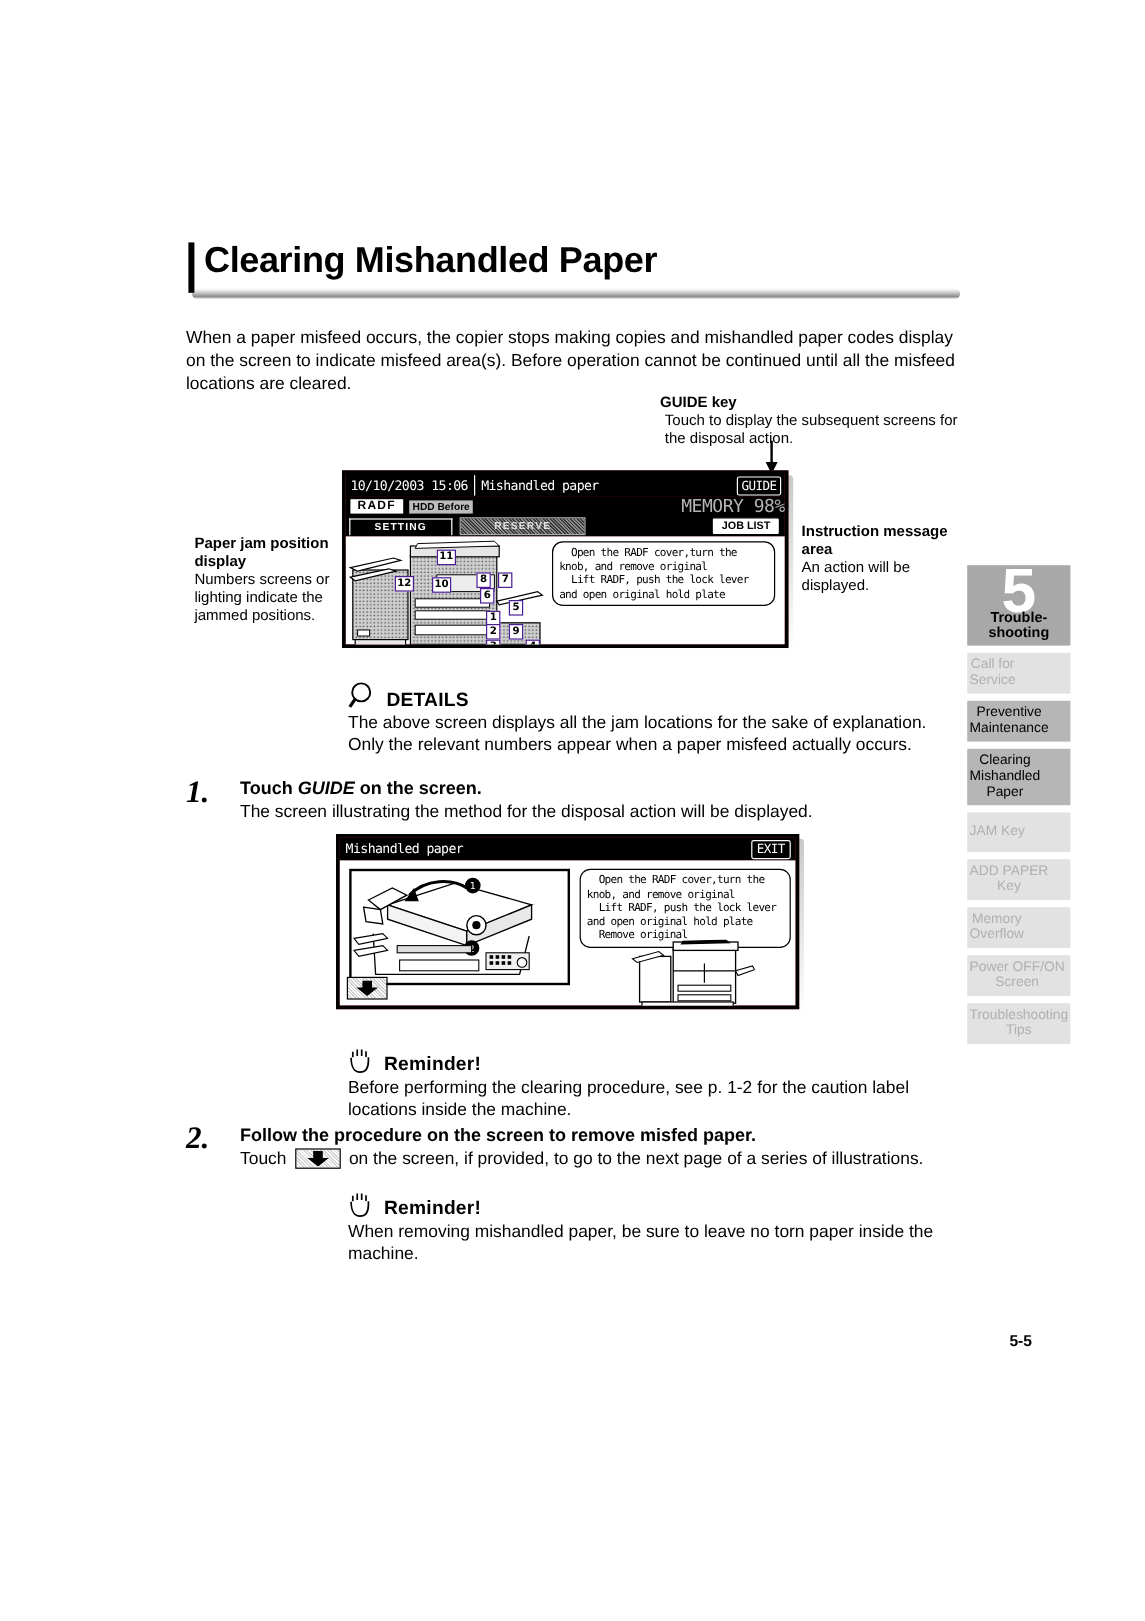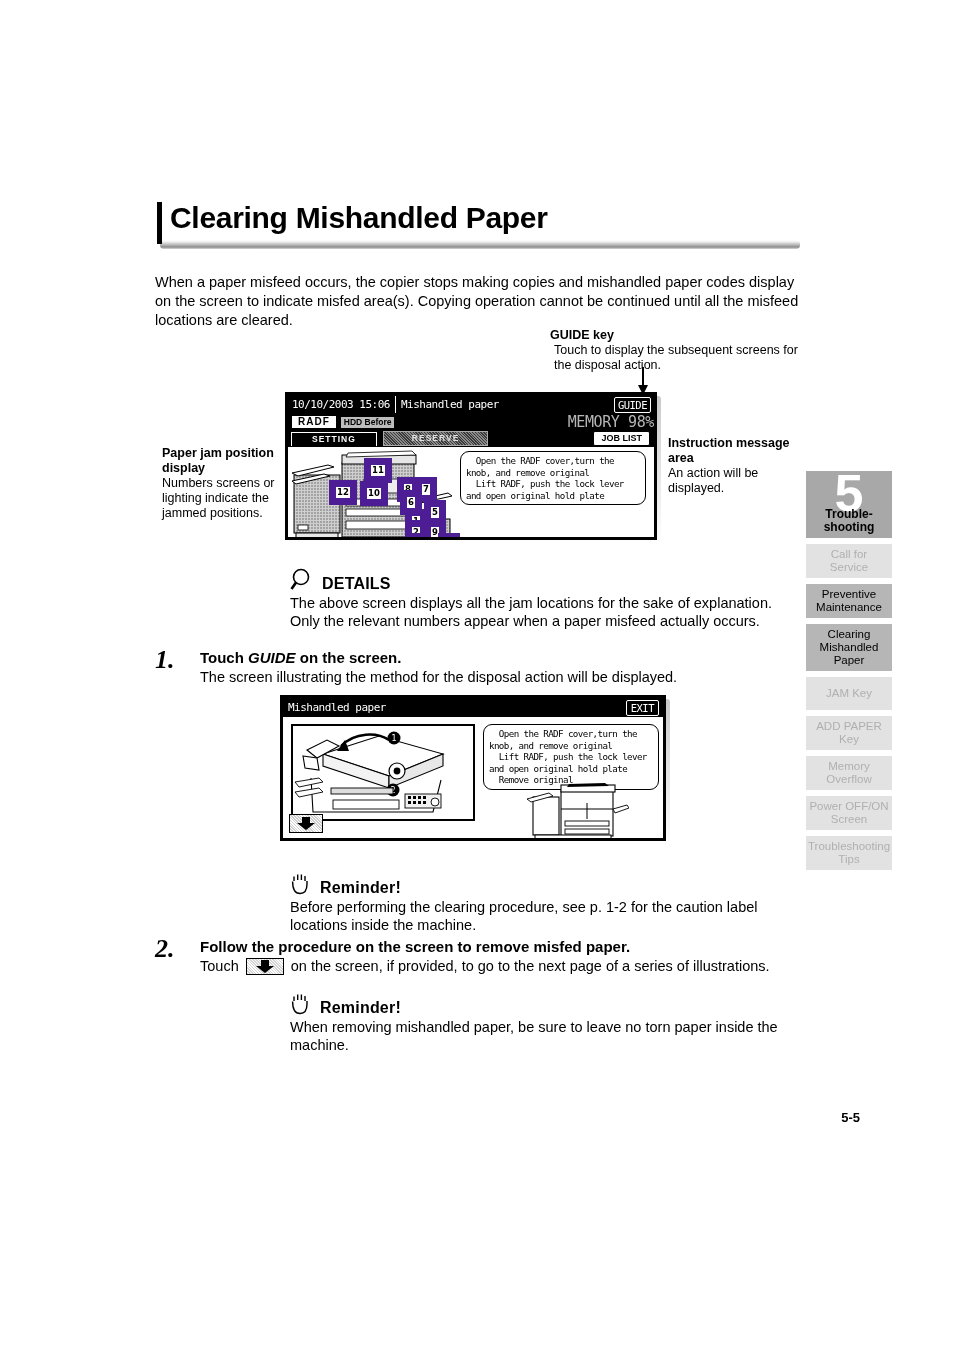--- a/index.html
+++ b/index.html
@@ -225,21 +225,21 @@
     letter-spacing: -0.6px;
     padding: 3px 5px;
     white-space: pre;
   }
 
   
   .jam-num {
     position: absolute;
     background: #fff;
     color: #000;
-    border: 7px solid #4c1d95;
+    border: 1px solid #4c1d95;
     font-family: "DejaVu Sans", sans-serif;
     font-size: 8.5px;
     font-weight: bold;
     text-align: center;
     line-height: 11px;
     min-width: 12px;
     padding: 0 1px;
   }
 
   
@@ -364,21 +364,21 @@
     font-size: 12px;
     font-weight: bold;
     color: #000;
     line-height: 13px;
   }
   .rail-item {
     margin-bottom: 6px;
     min-height: 33px;
     display: flex;
     align-items: center;
-    justify-content: center;
+    justify-content: flex-start;
     text-align: center;
     font-size: 11.5px;
     line-height: 13px;
     padding: 4px 2px;
   }
   .rail-item.inactive { background: #e2e2e2; color: #b0b0b0; }
   .rail-item.active   { background: #b6b6b6; color: #000; }
 
   
   #page-footer {
@@ -394,21 +394,21 @@
 </style>
 </head>
 <body>
 
 <div id="page-title-block">
   <div class="title-rule-left"></div>
   <h1>Clearing Mishandled Paper</h1>
   <div class="title-bar"></div>
 </div>
 
-<p id="intro-paragraph">When a paper misfeed occurs, the copier stops making copies and mishandled paper codes display on the screen to indicate misfed area(s). Copying operation cannot be continued until all the misfeed locations are cleared.</p>
+<p id="intro-paragraph">When a paper misfeed occurs, the copier stops making copies and mishandled paper codes display on the screen to indicate misfeed area(s). Before operation cannot be continued until all the misfeed locations are cleared.</p>
 
 <div id="guide-key-callout">
   <div class="callout-title">GUIDE key</div>
   <div class="callout-body">Touch to display the subsequent screens for the disposal action.</div>
 </div>
 <svg id="guide-arrow" viewBox="0 0 12 28">
   <line x1="6" y1="0" x2="6" y2="20" stroke="#000" stroke-width="2"></line>
   <polygon points="6,28 1,18 11,18" fill="#000"></polygon>
 </svg>
 

